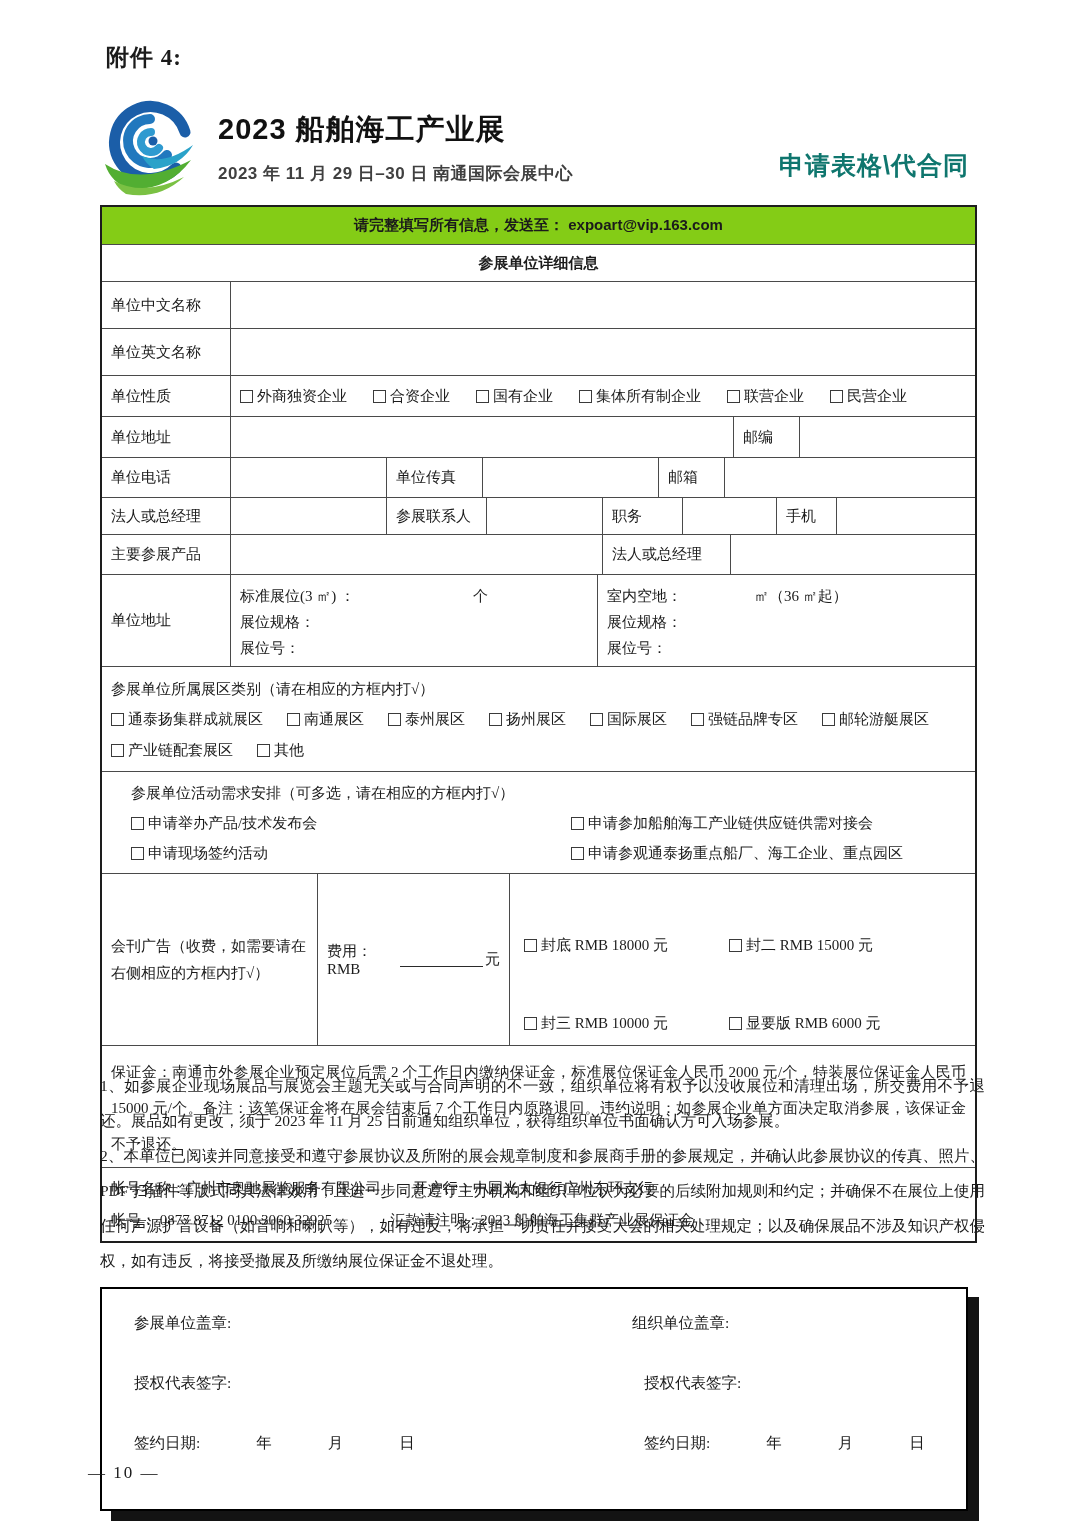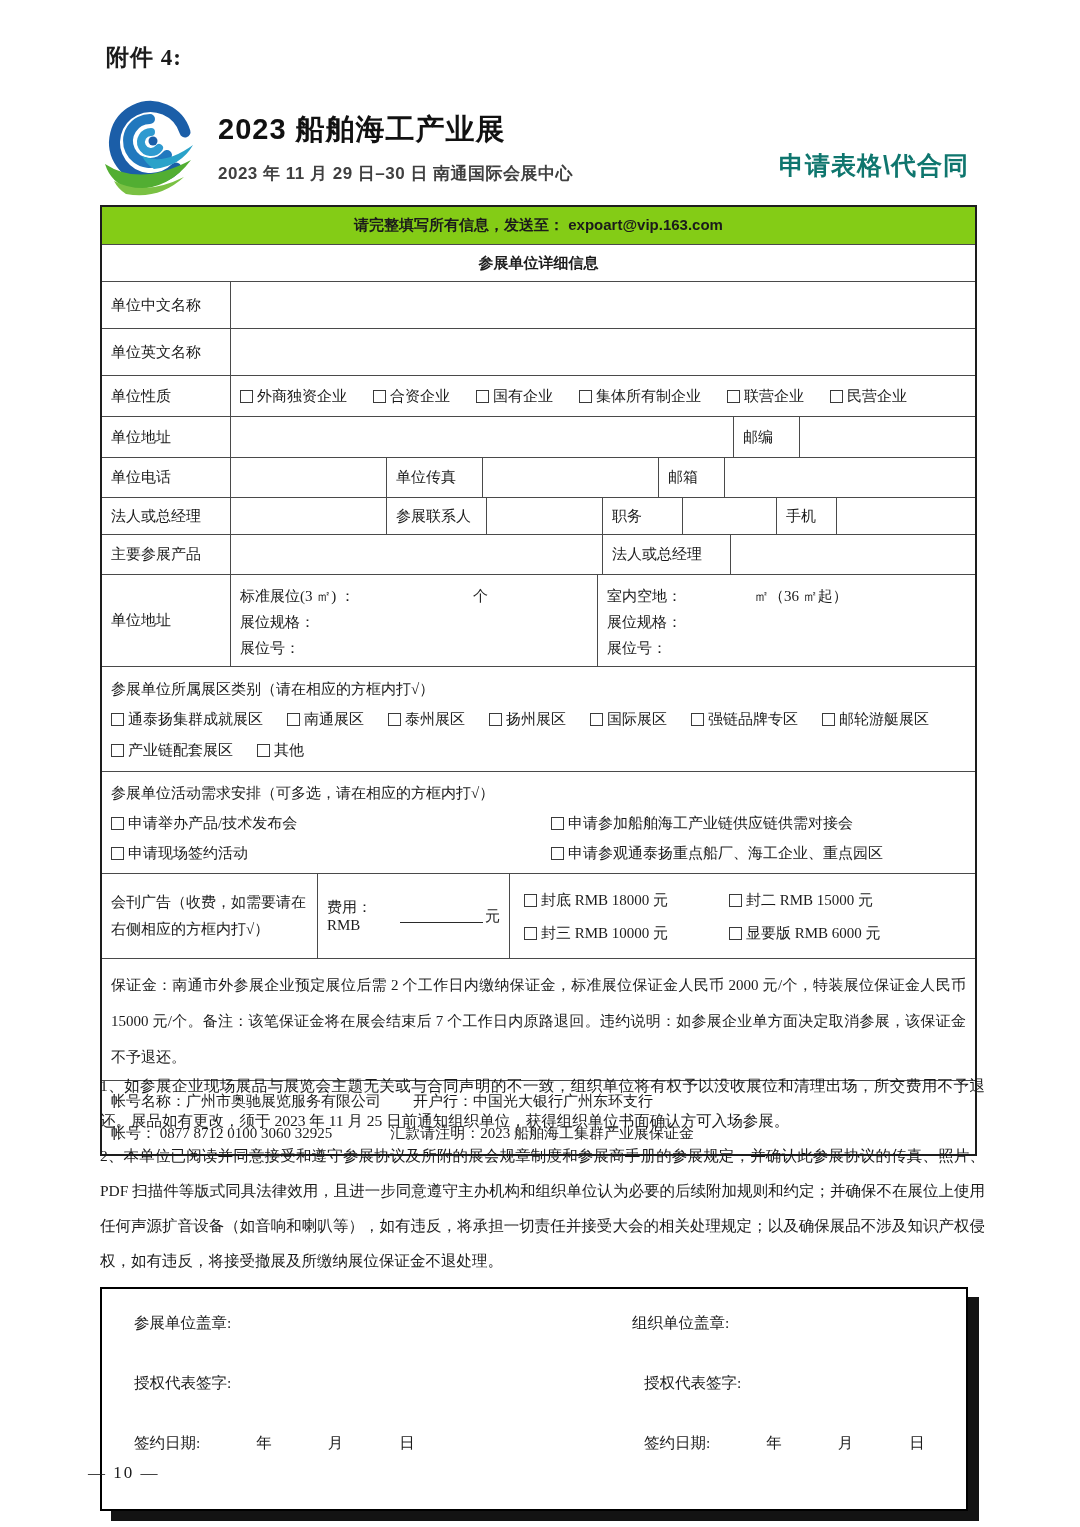--- a/index.html
+++ b/index.html
@@ -58,21 +58,21 @@
   .zone-line { display:flex; gap:24px; line-height:31px; }
   .act-grid { display:flex; }
   .act-col-left { width:440px; flex:none; }
   .act-col-left .opt, .act-col-right .opt { display:flex; line-height:30px; }
 
   .booth-lines { line-height:26px; }
   .booth-gap-1 { display:inline-block; width:118px; }
   .booth-gap-2 { display:inline-block; width:72px; }
 
   .fee-line { display:inline-block; width:92px; border-bottom:1px solid #2a2a2a; height:14px; margin:0 2px; }
-  .ad-opts-line { display:flex; line-height:33px; }
+  .ad-opts-line { display:flex; line-height:33px;margin-top:45px; }
   .ad-opts-line .opt:first-child { width:205px; }
 
   .deposit-text { line-height:36px; text-align:justify; }
   .account-line { line-height:32px; display:flex; }
   .acct-gap-1 { display:inline-block; width:32px; }
   .acct-gap-2 { display:inline-block; width:58px; }
 
   
   .terms { position:absolute; left:100px; top:1068px; width:885px; font-size:15.5px; line-height:35px; text-align:justify; }
 
@@ -258,21 +258,21 @@
           </span>
         <span class="opt">
             <span class="cb"></span>
             <span>其他</span>
           </span>
       </div>
     </div>
   </div>
 
   <div class="trow row-act">
-    <div class="cell block fill" style="padding-top:6px;">
+    <div class="cell block fill" style="padding-top:6px;margin-left:20px;">
       <div class="act-title">参展单位活动需求安排（可多选，请在相应的方框内打√）</div>
       <div class="act-grid">
         <div class="act-col-left">
           <div class="opt">
               <span class="cb"></span>
               <span>申请举办产品/技术发布会</span>
             </div>
           <div class="opt">
               <span class="cb"></span>
               <span>申请现场签约活动</span>

